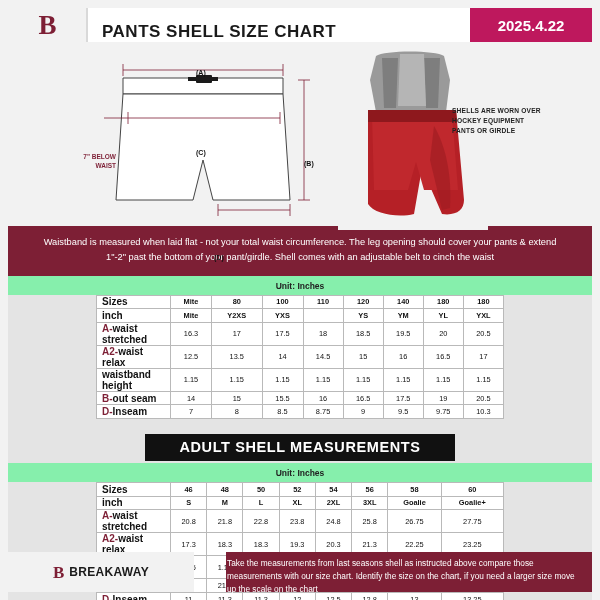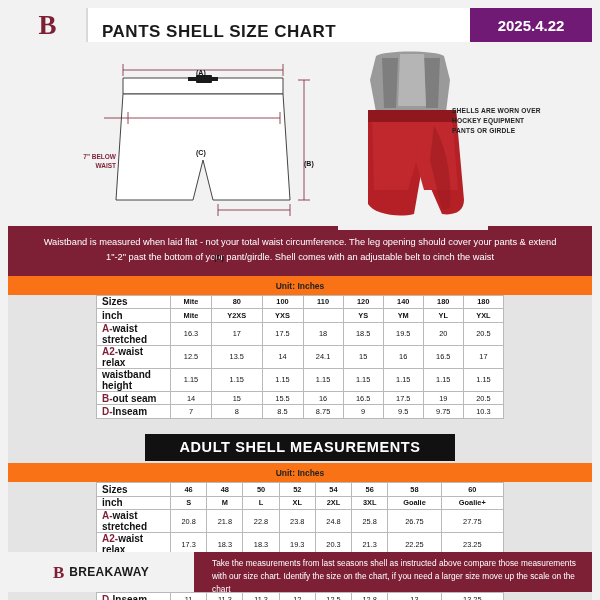--- a/index.html
+++ b/index.html
@@ -43,21 +43,21 @@
     padding-left: 14px;
   }
   .title-box span {
     font-size: 17px;
     font-weight: bold;
     letter-spacing: 0.5px;
     color: #1a1a1a;
   }
   .date-box {
     width: 122px;
-    background: #701a75;
+    background: #be185d;
     color: #fff;
     display: flex; align-items: center; justify-content: center;
     font-size: 15px;
     font-weight: bold;
   }
   
   .diagram {
     position: relative;
     height: 182px;
     background: #f2f2f2;
@@ -107,21 +107,21 @@
     font-weight: bold;
     letter-spacing: 0.6px;
     padding: 5px 34px 6px 34px;
   }
   .unit {
     text-align: center;
     font-size: 8.5px;
     font-weight: bold;
     color: #222;
     padding: 5px 0 4px 0;
-    background: #f97316;
+    background: #86efac;
   }
   
   .tbl-wrap { background: #e4e4e4; padding: 0 88px 6px 88px; }
   table { border-collapse: collapse; width: 100%; background: #fff; }
   table td, table th {
     border: 1px solid #b9b9b9;
     font-size: 7.4px;
     text-align: center;
     height: 13.6px;
     padding: 0 1px;
@@ -162,21 +162,22 @@
     font-weight: bold;
     color: #1a1a1a;
     letter-spacing: 0.3px;
   }
   .footer-right {
     flex: 1;
     background: #7d1f35;
     color: #fff;
     font-size: 8.3px;
     line-height: 1.55;
-    padding: 5px 10px 0 18px;
+    padding: 5px 10px 0 1px;
+    margin-left: 32px;
   }
   .label-tag {
     position: absolute;
     font-size: 7px;
     font-weight: bold;
     color: #111;
   }
 </style>
 </head>
 <body>
@@ -282,21 +283,21 @@
             <td>18.5</td>
             <td>19.5</td>
             <td>20</td>
             <td>20.5</td>
           </tr>
           <tr>
             <td class="lbl"><span class="acc">A2-</span>waist relax</td>
             <td>12.5</td>
             <td>13.5</td>
             <td>14</td>
-            <td>24.1</td>
+            <td>14.5</td>
             <td>15</td>
             <td>16</td>
             <td>16.5</td>
             <td>17</td>
           </tr>
           <tr>
             <td class="lbl">waistband height</td>
             <td>1.15</td>
             <td>1.15</td>
             <td>1.15</td>

